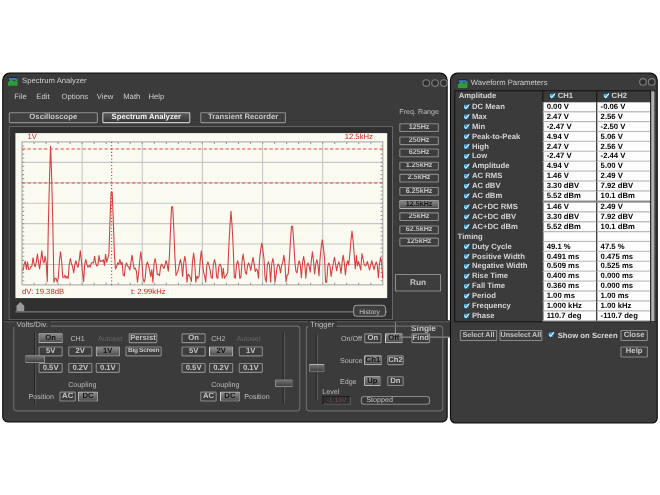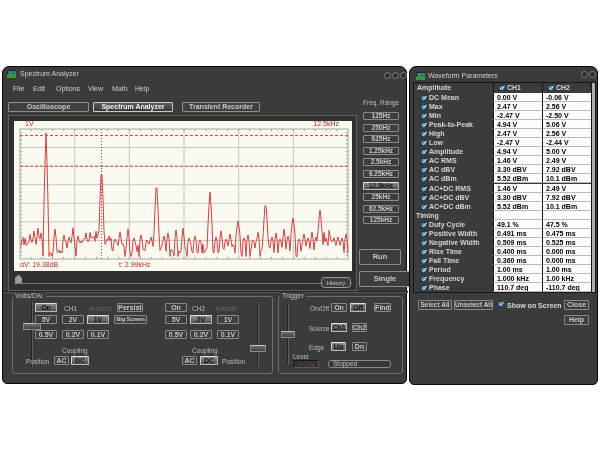--- a/index.html
+++ b/index.html
@@ -216,21 +216,21 @@
   <div class="b" style="left:360px;top:56.6px;width:36px;height:8px;line-height:6px;font-size:6.5px">250Hz</div>
   <div class="b" style="left:360px;top:68.2px;width:36px;height:8px;line-height:6px;font-size:6.5px">625Hz</div>
   <div class="b" style="left:360px;top:79.8px;width:36px;height:8px;line-height:6px;font-size:6.5px">1.25kHz</div>
   <div class="b" style="left:360px;top:91.4px;width:36px;height:8px;line-height:6px;font-size:6.5px">2.5kHz</div>
   <div class="b" style="left:360px;top:103px;width:36px;height:8px;line-height:6px;font-size:6.5px">6.25kHz</div>
   <div class="pb" style="left:360px;top:114.6px;width:36px;height:8px;line-height:6px;font-size:6.5px">12.5kHz</div>
   <div class="b" style="left:360px;top:126.2px;width:36px;height:8px;line-height:6px;font-size:6.5px">25kHz</div>
   <div class="b" style="left:360px;top:137.8px;width:36px;height:8px;line-height:6px;font-size:6.5px">62.5kHz</div>
   <div class="b" style="left:360px;top:149.4px;width:36px;height:8px;line-height:6px;font-size:6.5px">125kHz</div>
   <div class="b" style="left:356px;top:182px;width:42px;height:16px;line-height:14px;font-size:7.5px">Run</div>
-  <div class="b" style="left:356px;top:204px;width:52px;height:16px;line-height:14px;font-size:7.5px">Single</div>
+  <div class="b" style="left:356px;top:224px;width:52px;height:16px;line-height:14px;font-size:7.5px">Single</div>
 
   <div class="abs" style="left:0;top:224px;width:405px;height:1px;background:#242424"></div>
   <div class="abs" style="left:0;top:225px;width:405px;height:1px;background:#585858"></div>
 
   <div class="gb" style="left:9px;top:229px;width:261px;height:78px"></div>
   <div class="gbl" style="left:10px;top:225px">Volts/Div.</div>
   <div class="vtrack" style="left:28px;top:235px;height:65px"></div>
   <div class="vthumb" style="left:20px;top:255.5px;width:18px"></div>
   <div class="pb" style="left:32px;top:236px;width:22px;height:9px;line-height:7px">On</div>
   <div class="lb" style="left:61px;top:237.5px">CH1</div>

